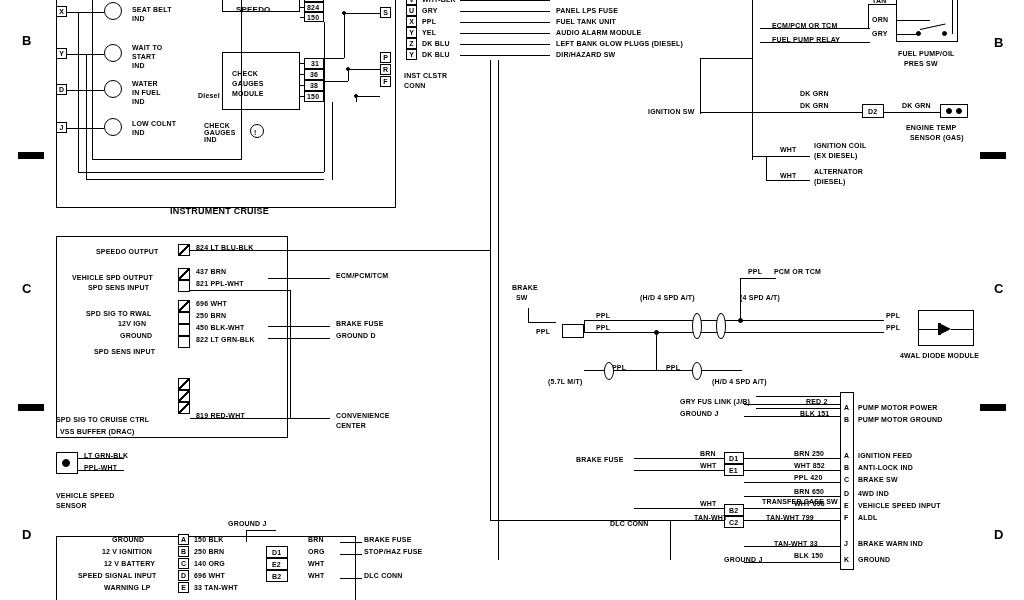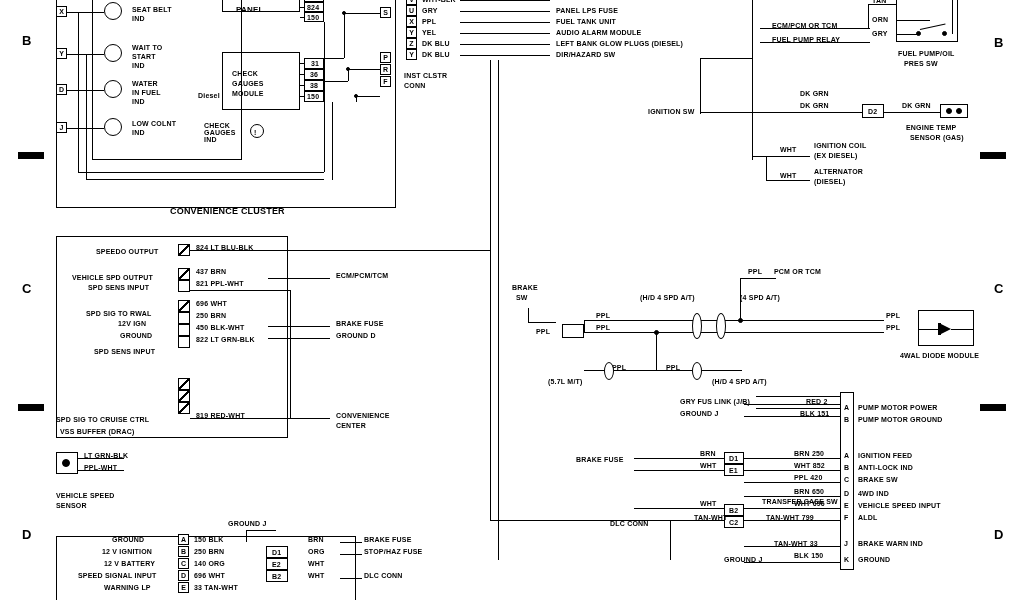--- a/index.html
+++ b/index.html
@@ -33,24 +33,24 @@
   <div class="zone" style="left:22px;top:33px;">B</div>
   <div class="zone" style="left:22px;top:281px;">C</div>
   <div class="zone" style="left:22px;top:527px;">D</div>
   <div class="zone" style="left:994px;top:35px;">B</div>
   <div class="zone" style="left:994px;top:281px;">C</div>
   <div class="zone" style="left:994px;top:527px;">D</div>
 
   <div class="box" style="left:56px;top:-40px;width:340px;height:248px;"></div>
   <div class="box" style="left:92px;top:-30px;width:150px;height:190px;"></div>
 
-  <div class="t lg" style="left:170px;top:206px;font-size:9px;">CONVENIENCE CLUSTER</div>
+  <div class="t lg" style="left:170px;top:206px;font-size:9px;">INSTRUMENT CRUISE</div>
 
   <div class="box" style="left:222px;top:-34px;width:78px;height:46px;"></div>
-  <div class="t" style="left:236px;top:6px;">PANEL</div>
+  <div class="t" style="left:236px;top:6px;">SPEEDO</div>
 
   <div class="box" style="left:304px;top:-8px;width:20px;height:10px;"></div>
   <div class="t sm" style="left:310px;top:-6px;">36</div>
   <div class="box" style="left:304px;top:2px;width:20px;height:10px;"></div>
   <div class="t sm" style="left:307px;top:4px;">824</div>
   <div class="box" style="left:304px;top:12px;width:20px;height:10px;"></div>
   <div class="t sm" style="left:307px;top:14px;">150</div>
 
   <div class="box" style="left:222px;top:52px;width:78px;height:58px;"></div>
   <div class="t sm" style="left:232px;top:70px;">CHECK</div>

